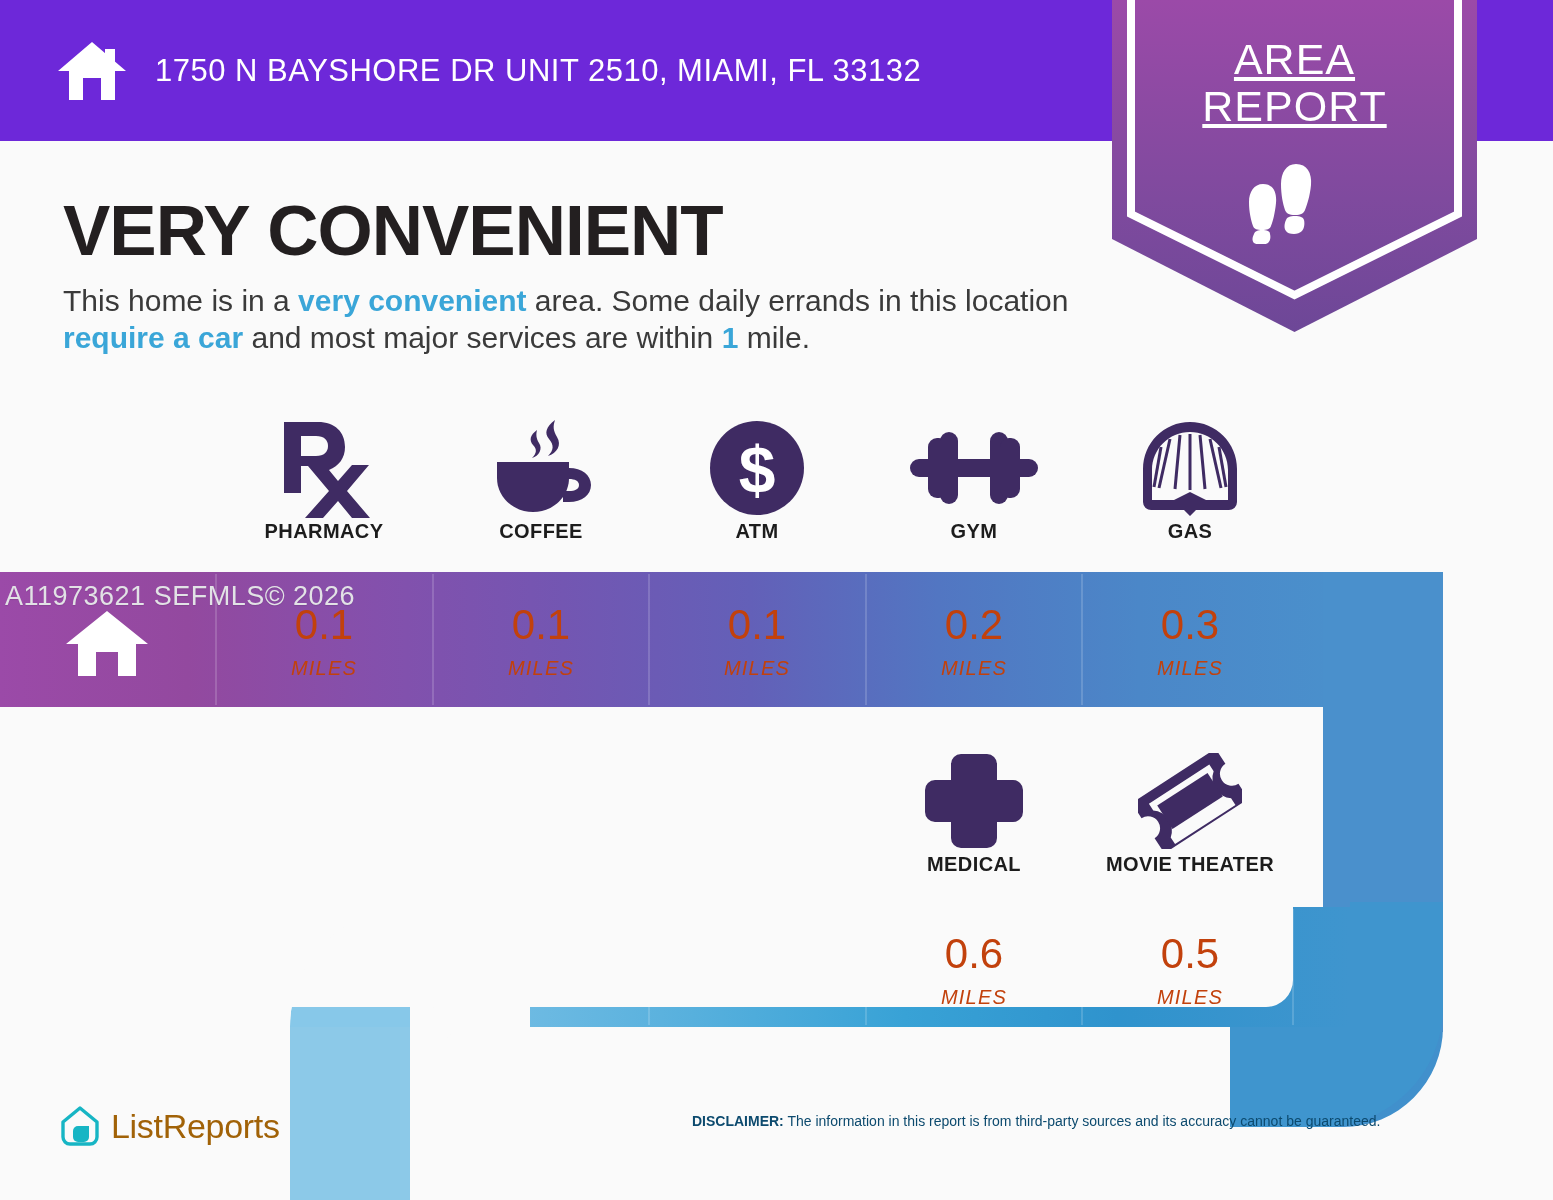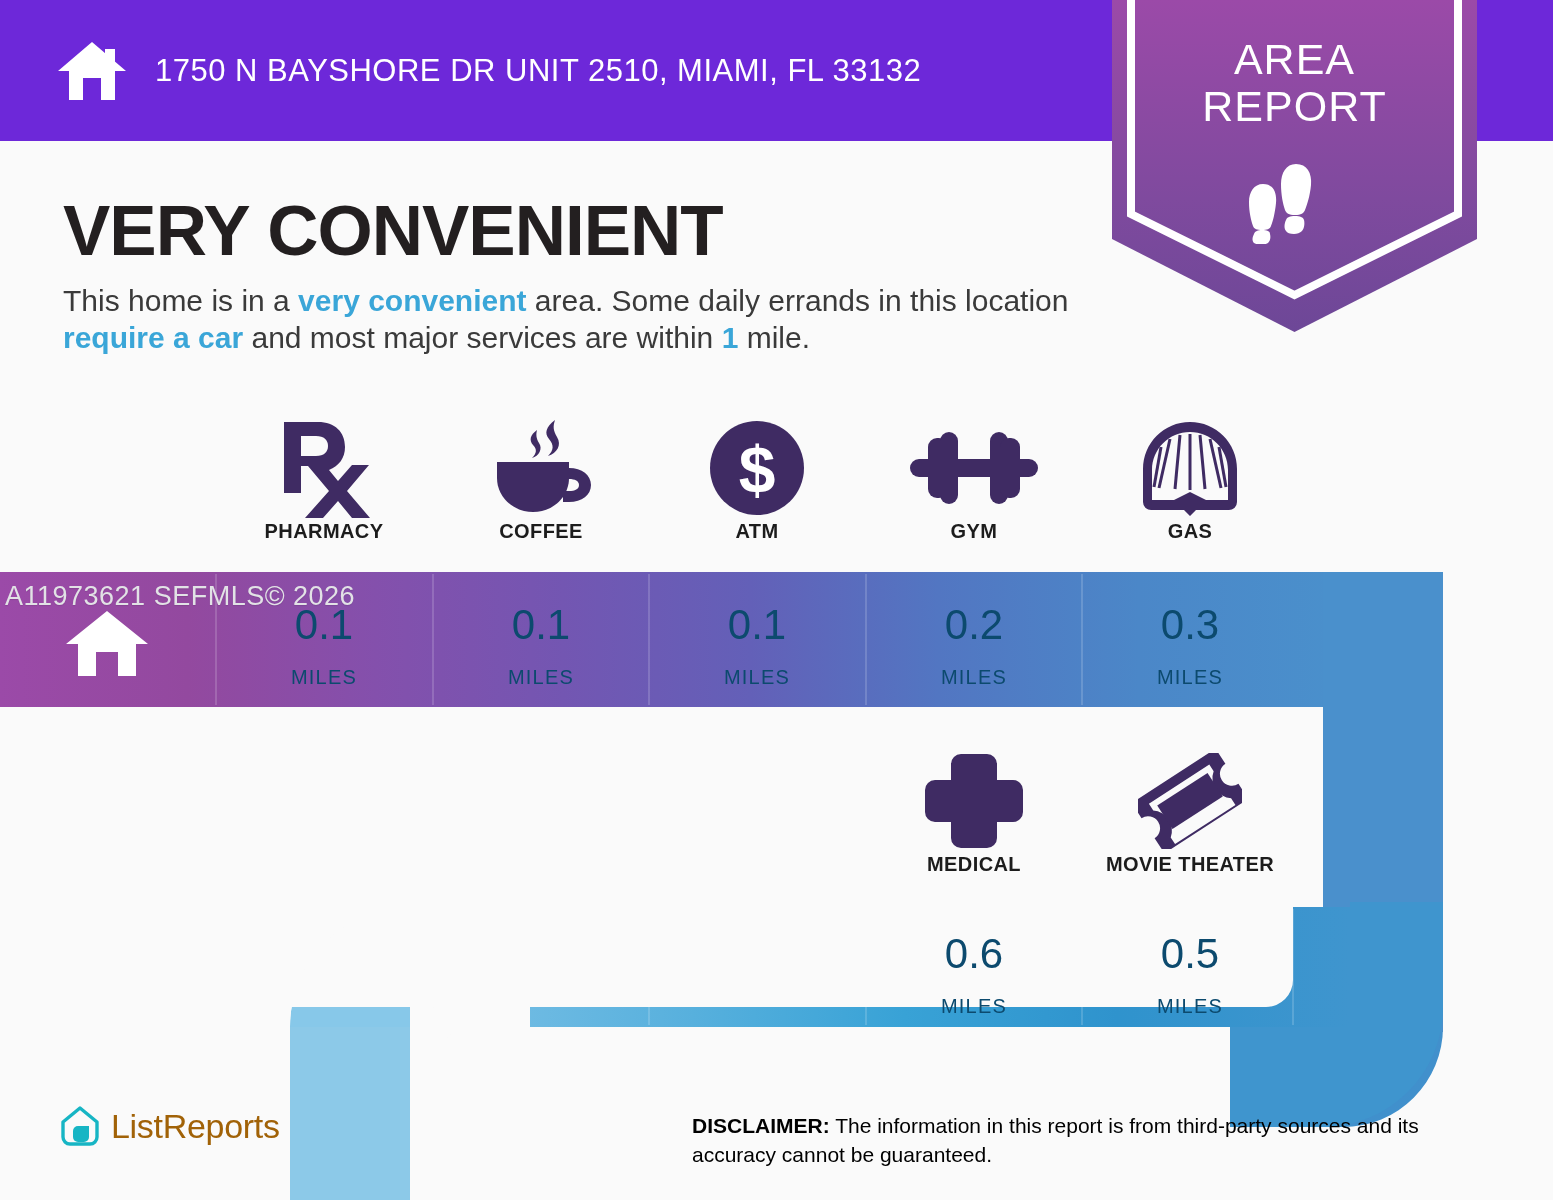--- a/index.html
+++ b/index.html
@@ -30,21 +30,21 @@
     clip-path: polygon(0 0, 100% 0, 100% 72%, 50% 100%, 0 72%);
     z-index: 6;
   }
   .badge-frame {
     position: absolute; left: 1127px; top: -8px; width: 335px; height: 313px;
     z-index: 7;
   }
   .badge-text {
     position: absolute; left: 1112px; top: 38px; width: 365px;
     text-align: center; color: #fff; z-index: 8;
-    font-size: 43px; font-weight: 400; line-height: 1.0; letter-spacing: 1px;
+    font-size: 43px; font-weight: 400; line-height: 1.0; letter-spacing: 1px; text-decoration: underline;
   }
   .badge-text div + div { margin-top: 4px; text-align: center; }
   .badge-feet { position: absolute; left: 1246px; top: 160px; width: 96px; height: 84px; z-index: 8; }
 
   
   .headline {
     position: absolute; left: 63px; top: 190px;
     font-size: 71px; font-weight: 700; color: #231f20; letter-spacing: -1px;
   }
   .subtext {
@@ -63,45 +63,45 @@
   .icon-label {
     font-size: 20px; font-weight: 700; color: #1c1c1c; letter-spacing: 0.4px;
     white-space: nowrap;
   }
 
   
   .snake { position: absolute; left: 0; top: 572px; width: 1553px; height: 628px; }
 
   
   .dist {
-    position: absolute; width: 216px; text-align: center; color: #0c4a6e;
+    position: absolute; width: 216px; text-align: center; color: #c2410c;
     z-index: 4; pointer-events: none;
   }
   .dist .num { font-size: 42px; font-weight: 400; line-height: 1; }
-  .dist .unit { font-size: 20px; letter-spacing: 1.2px; margin-top: 20px; }
+  .dist .unit { font-size: 20px; letter-spacing: 1.2px; margin-top: 11px; font-style: italic; }
 
   .bar-home { position: absolute; left: 64px; top: 608px; width: 86px; height: 70px; z-index: 4; }
 
   
   .iconrow2 { position: absolute; left: 0; top: 748px; width: 1553px; height: 150px; z-index: 5; }
 
   
   .watermark {
     position: absolute; left: 5px; top: 581px; z-index: 9;
     font-size: 27px; color: #e2e2e6; letter-spacing: 0.5px; white-space: nowrap;
     text-shadow: 0 1px 1px rgba(0,0,0,0.10);
   }
 
   
   .logo { position: absolute; left: 60px; top: 1105px; display: flex; align-items: center; z-index: 6; }
   .logo-mark { width: 40px; height: 42px; }
   .logo-text { margin-left: 11px; font-size: 34px; color: #a16207; font-weight: 400; letter-spacing: -0.3px; }
   .disclaimer {
     position: absolute; left: 692px; top: 1112px; width: 810px;
-    font-size: 21px; color: #000000; line-height: 1.36; z-index: 6;
+    font-size: 14px; color: #0c4a6e; line-height: 1.36; z-index: 6;
   }
   .disclaimer b { font-weight: 700; }
 </style>
 </head>
 <body>
 
 <div id="page">
 
   <div class="header">
     <svg class="header-home" viewBox="0 0 70 62">

